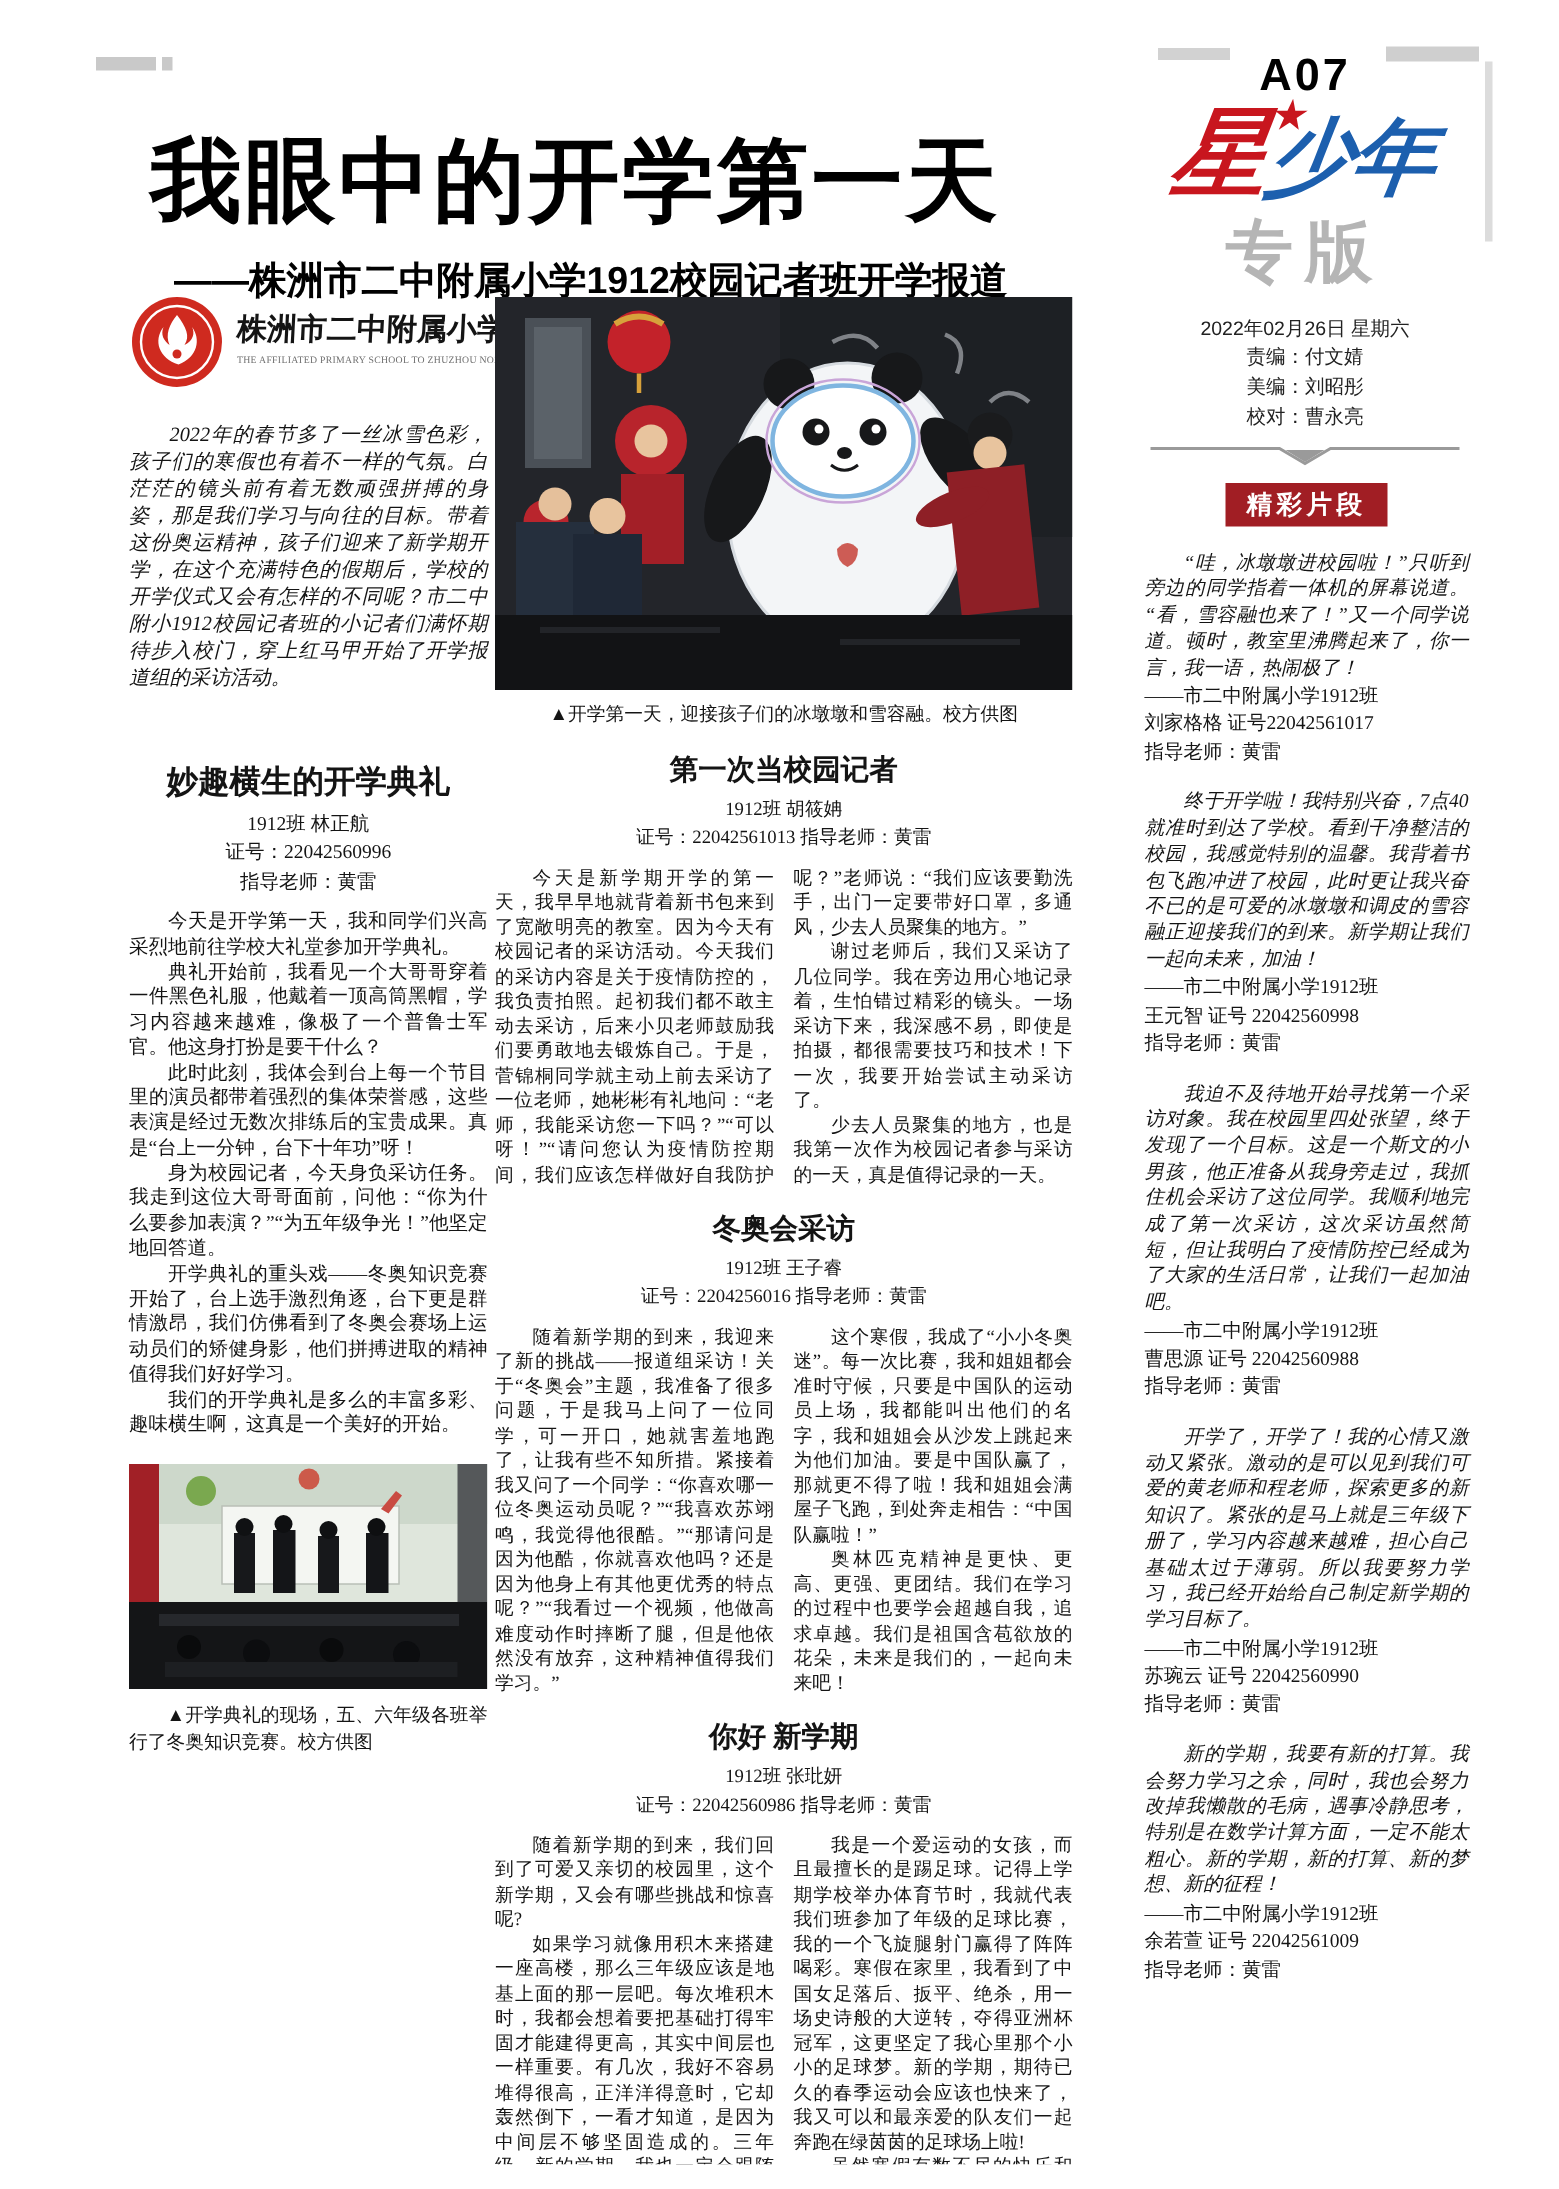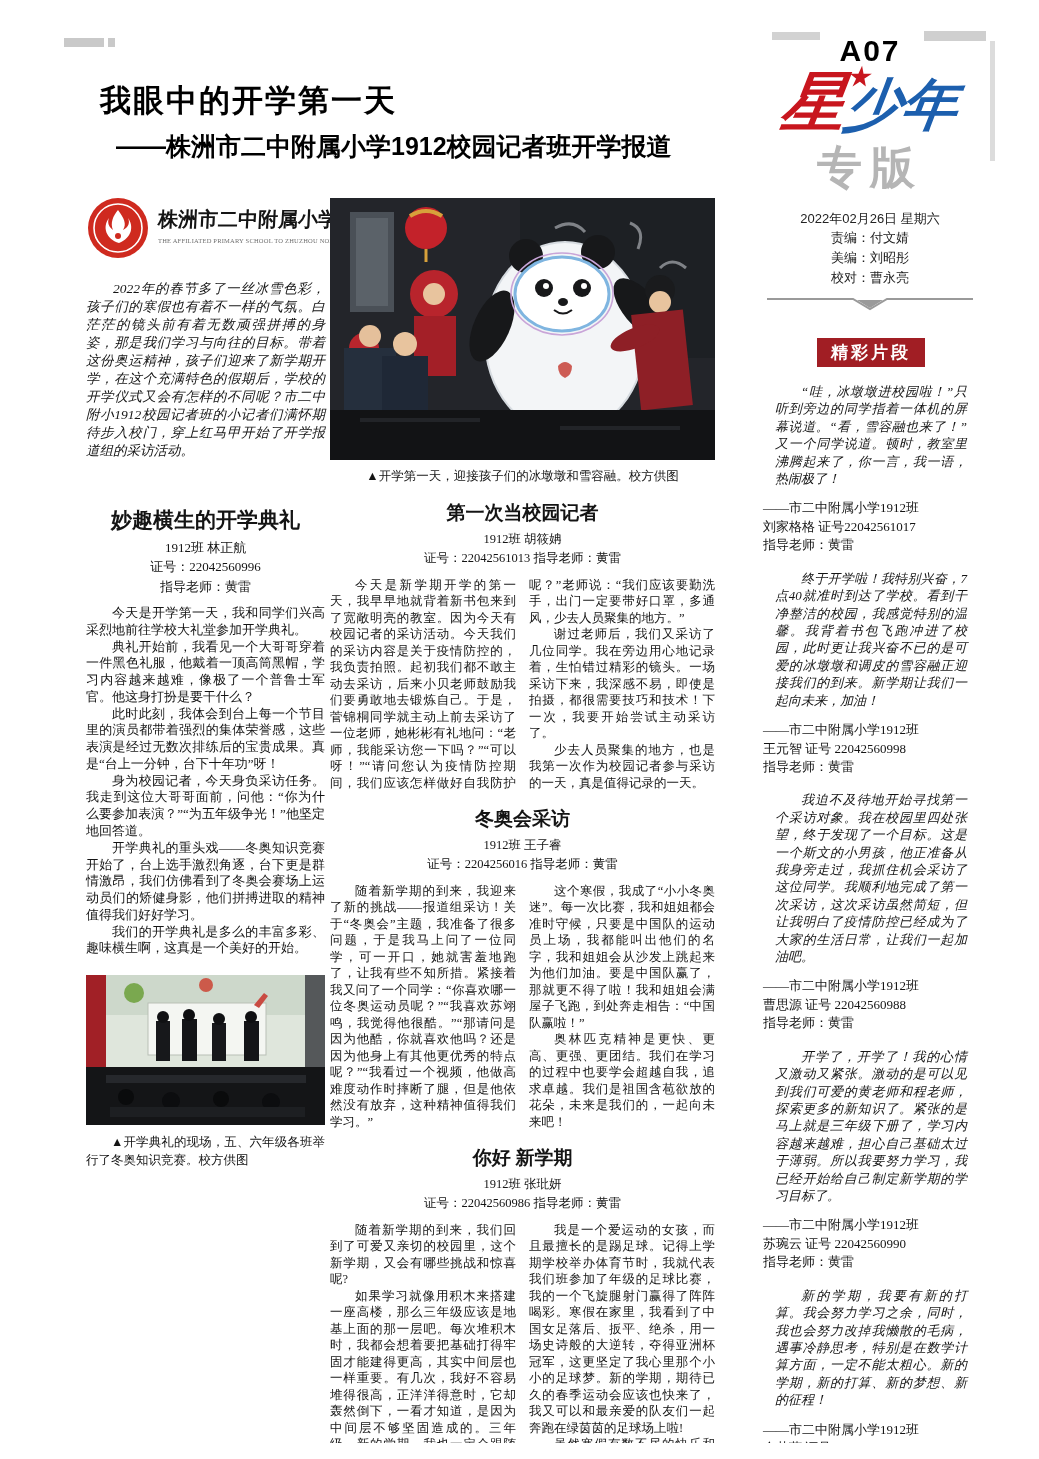--- a/index.html
+++ b/index.html
@@ -23,21 +23,21 @@
   .b-shao,.b-nian{font-size:56px;color:#1c5fae;}
   .edition{margin-top:4px;font-family:"Liberation Sans",sans-serif;font-weight:bold;
            font-size:45px;color:#b5b5b5;letter-spacing:8px;}
   .dateline{margin-top:12px;font-family:"Liberation Sans",sans-serif;font-size:13px;color:#222;}
   .staff .staff-line{font-family:"Liberation Sans",sans-serif;font-size:13px;line-height:1.55;color:#222;}
   .divider{margin-top:8px;}
 
   
   .headline{position:absolute;left:100px;top:80px;width:655px;}
   .headline h1{margin:0;font-family:"Liberation Sans",sans-serif;font-weight:900;
-               font-size:31px;letter-spacing:2px;color:#000;}
+               font-size:61px;letter-spacing:2px;color:#000;}
   .headline h2{margin:8px 0 0 16px;font-family:"Liberation Sans",sans-serif;font-weight:bold;
                font-size:25px;color:#000;}
 
   
   .col-left{position:absolute;left:86px;top:196px;width:239px;}
   .school-row{display:flex;align-items:flex-start;gap:8px;}
   .school-text{padding-top:10px;min-width:0;}
   .school-name{font-size:20px;font-weight:bold;white-space:nowrap;transform:skewX(-3deg);}
   .school-en{font-size:6.5px;color:#6f6f6f;letter-spacing:0.2px;margin-top:4px;white-space:nowrap;}
   .intro{margin-top:16px;font-size:13.5px;line-height:1.33;text-align:justify;font-style:italic;}
@@ -58,24 +58,24 @@
   .photo-main{width:385px;height:262px;overflow:hidden;}
   .caption-main{text-align:center;font-size:12.5px;margin-top:7px;text-indent:0;}
   .article-mid{margin-top:15px;}
   .article-mid .art-title{font-size:19px;}
   .article-mid .art-byline{font-size:12.5px;}
   .article-mid .art-body{font-size:12.5px;line-height:1.32;}
   .cols{column-count:2;column-gap:13px;}
 
   
   .col-right{position:absolute;left:763px;top:322px;width:216px;}
-  .badge{margin:16px auto;width:fit-content;background:#a11e24;color:#fff;font-weight:bold;
+  .badge{margin:0 auto;width:fit-content;background:#a11e24;color:#fff;font-weight:bold;
          font-size:17px;padding:3px 14px;letter-spacing:3px;font-family:"Liberation Sans",sans-serif;}
   .hl-item{margin-top:15px;}
-  .hl-text{margin:12px;font-size:13px;line-height:1.34;text-align:justify;font-style:italic;text-indent:2em;}
+  .hl-text{margin:0;font-size:13px;line-height:1.34;text-align:justify;font-style:italic;text-indent:2em;}
   .hl-attr{margin-top:2px;font-size:13px;line-height:1.42;}
   .hl-attr .attr-line{white-space:nowrap;}
 </style>
 </head>
 <body>
 
 <div class="page">
 
   <div class="mark m1"></div>
   <div class="mark m2"></div>

